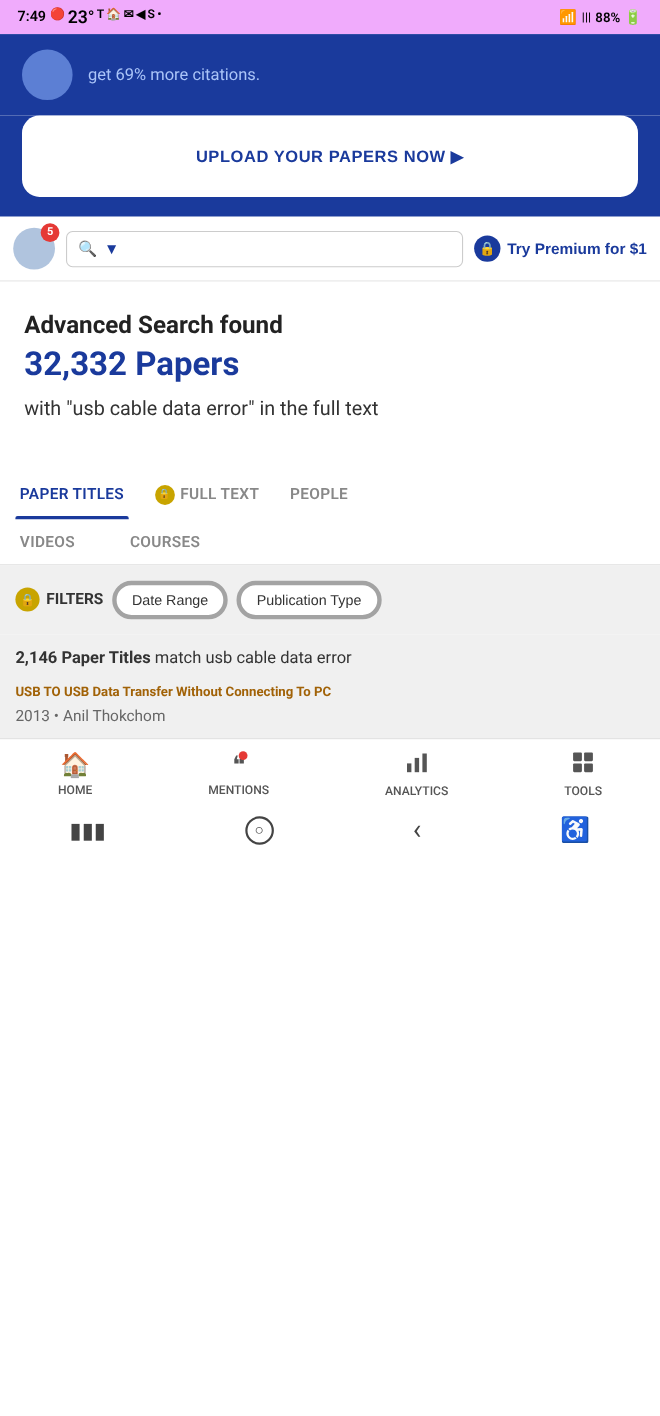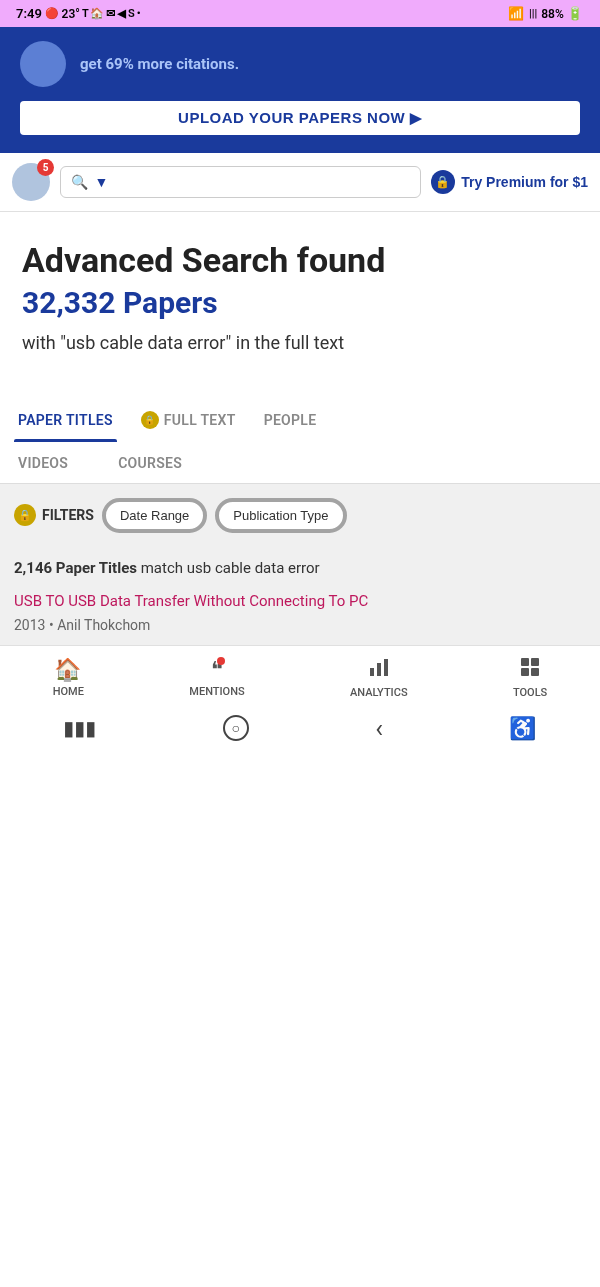--- a/index.html
+++ b/index.html
@@ -25,44 +25,43 @@
     .status-right { display: flex; align-items: center; gap: 4px; }
 
     
     .blue-banner {
       background: #1a3a9c;
       padding: 14px 20px;
       color: #aac4f8;
       font-size: 15px;
       display: flex;
       align-items: center;
-      font-weight: bold;
     }
     .blue-banner .avatar-circle {
       width: 46px; height: 46px;
       background: #5c7fd4;
       border-radius: 50%;
       margin-right: 14px;
       flex-shrink: 0;
     }
 
     
     .upload-section {
       background: #1a3a9c;
       padding: 0 20px 18px;
     }
     .upload-btn {
       display: flex;
       align-items: center;
       justify-content: center;
       background: #fff;
       border: none;
-      border-radius: 4px;
+      border-radius: 16px;
       width: 100%;
-      padding: 8px 10px;
+      padding: 28px 10px;
       color: #1a3a9c;
       font-size: 15px;
       font-weight: 700;
       letter-spacing: 0.5px;
       cursor: pointer;
     }
 
     
     .search-bar-row {
       background: #fff;
@@ -115,21 +114,21 @@
       color: #fff;
       font-size: 12px;
     }
 
     
     .main-content {
       background: #fff;
       padding: 28px 22px 20px;
     }
     .found-label {
-      font-size: 34px;
+      font-size: 22px;
       font-weight: 700;
       color: #222;
       line-height: 1.2;
       margin-bottom: 4px;
     }
     .papers-count {
       font-size: 30px;
       font-weight: 700;
       color: #1a3a9c;
       margin-bottom: 10px;
@@ -249,23 +248,23 @@
       background: #f0f0f0;
       padding: 12px 14px;
     }
     .results-summary {
       font-size: 15px;
       color: #333;
       margin-bottom: 14px;
     }
     .results-summary strong { font-weight: 700; }
     .paper-title {
-      font-size: 15px;
-      font-weight: 400;
-      color: #be185d;
+      font-size: 12px;
+      font-weight: 700;
+      color: #a16207;
       line-height: 1.35;
       margin-bottom: 6px;
       cursor: pointer;
     }
     .paper-meta {
       font-size: 14px;
       color: #666;
     }
 
     
@@ -305,21 +304,21 @@
     .sys-btn { font-size: 20px; color: #444; cursor: pointer; }
   </style>
 </head>
 <body>
 
 <div class="status-bar">
   <div class="status-left">
     <span>7:49</span>
     <span style="display:flex;gap:2px;font-size:11px;">
       <span>🔴</span>
-        <span style="font-size:12px;">23°</span>
+        <span style="font-size:16px;">23°</span>
         <span>T</span>
         <span>🏠</span>
         <span>✉</span>
         <span>◀</span>
         <span>S</span>
         <span>•</span>
     </span>
   </div>
   <div class="status-right">
     <span>📶</span>

